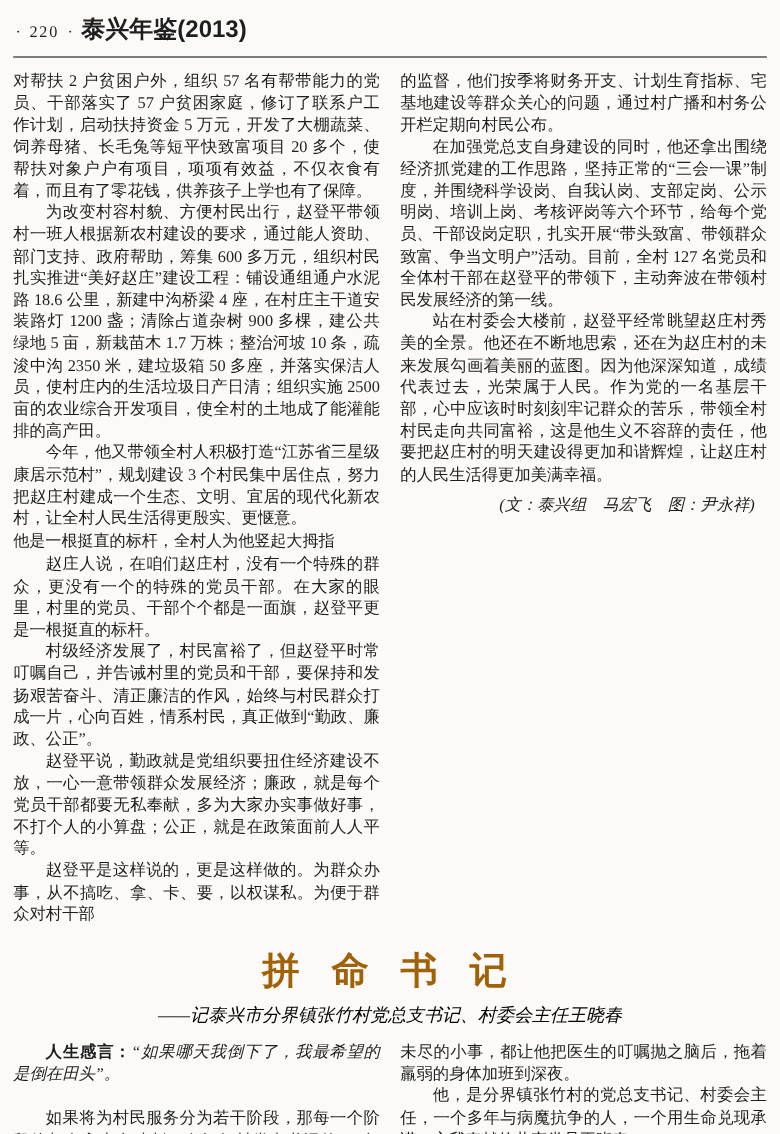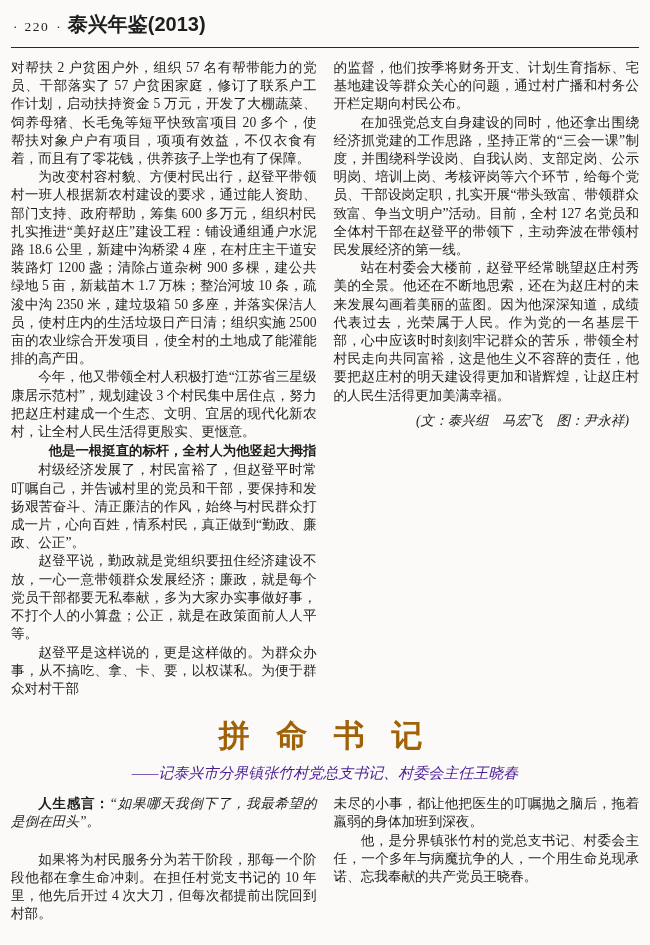--- a/index.html
+++ b/index.html
@@ -18,56 +18,57 @@
   .header .book{
     font-weight:bold;
     font-family:"Liberation Sans","DejaVu Sans",sans-serif;
     font-size:20px;
   }
   .cols{display:flex;gap:17px;margin-top:11px;}
   .col{flex:1;min-width:0;font-size:13.6px;line-height:18.2px;text-align:justify;}
   .para{margin:0;text-indent:2em;}
   .para.cont{text-indent:0;}
   .para.h{
-    text-indent:0;text-align:right;font-weight:bold;
+    text-indent:0;text-align:left;font-weight:normal;
     font-family:"Liberation Sans","DejaVu Sans",sans-serif;
     font-size:13.4px;margin:1px 0;
   }
   .para.motto{font-style:italic;margin-bottom:19px;}
   .para.motto b{font-style:normal;font-family:"Liberation Sans","DejaVu Sans",sans-serif;}
   .attribution{
     text-align:right;font-style:italic;
     margin-top:7px;padding-right:10px;font-size:13.6px;
   }
   .title-block{text-align:center;margin:17px 0 12px 0;}
   .title{
     font-size:31px;font-weight:bold;letter-spacing:9px;
     font-family:"Liberation Sans","DejaVu Sans",sans-serif;
     color:#a16207;
   }
-  .subtitle{margin-top:7px;font-style:italic;font-size:15px;color:#4c1d95;}
+  .subtitle{margin-top:7px;font-style:italic;font-size:15px;color:#000000;}
 </style>
 </head>
 <body>
 
 <div class="page">
 
   <div class="header">
     <span class="dot">·</span>
     <span class="pno">220</span>
     <span class="dot">·</span>
     <span class="book">泰兴年鉴(2013)</span>
   </div>
 
   <div class="cols">
     <div class="col">
         <div class="para cont">对帮扶 2 户贫困户外，组织 57 名有帮带能力的党员、干部落实了 57 户贫困家庭，修订了联系户工作计划，启动扶持资金 5 万元，开发了大棚蔬菜、饲养母猪、长毛兔等短平快致富项目 20 多个，使帮扶对象户户有项目，项项有效益，不仅衣食有着，而且有了零花钱，供养孩子上学也有了保障。</div>
         <div class="para p">为改变村容村貌、方便村民出行，赵登平带领村一班人根据新农村建设的要求，通过能人资助、部门支持、政府帮助，筹集 600 多万元，组织村民扎实推进“美好赵庄”建设工程：铺设通组通户水泥路 18.6 公里，新建中沟桥梁 4 座，在村庄主干道安装路灯 1200 盏；清除占道杂树 900 多棵，建公共绿地 5 亩，新栽苗木 1.7 万株；整治河坡 10 条，疏浚中沟 2350 米，建垃圾箱 50 多座，并落实保洁人员，使村庄内的生活垃圾日产日清；组织实施 2500 亩的农业综合开发项目，使全村的土地成了能灌能排的高产田。</div>
         <div class="para p">今年，他又带领全村人积极打造“江苏省三星级康居示范村”，规划建设 3 个村民集中居住点，努力把赵庄村建成一个生态、文明、宜居的现代化新农村，让全村人民生活得更殷实、更惬意。</div>
         <div class="para h">他是一根挺直的标杆，全村人为他竖起大拇指</div>
+        <div class="para p">赵庄人说，在咱们赵庄村，没有一个特殊的群众，更没有一个的特殊的党员干部。在大家的眼里，村里的党员、干部个个都是一面旗，赵登平更是一根挺直的标杆。</div>
         <div class="para p">村级经济发展了，村民富裕了，但赵登平时常叮嘱自己，并告诫村里的党员和干部，要保持和发扬艰苦奋斗、清正廉洁的作风，始终与村民群众打成一片，心向百姓，情系村民，真正做到“勤政、廉政、公正”。</div>
         <div class="para p">赵登平说，勤政就是党组织要扭住经济建设不放，一心一意带领群众发展经济；廉政，就是每个党员干部都要无私奉献，多为大家办实事做好事，不打个人的小算盘；公正，就是在政策面前人人平等。</div>
         <div class="para p">赵登平是这样说的，更是这样做的。为群众办事，从不搞吃、拿、卡、要，以权谋私。为便于群众对村干部</div>
       </div>
     <div class="col">
       <div>
           <div class="para cont">的监督，他们按季将财务开支、计划生育指标、宅基地建设等群众关心的问题，通过村广播和村务公开栏定期向村民公布。</div>
           <div class="para p">在加强党总支自身建设的同时，他还拿出围绕经济抓党建的工作思路，坚持正常的“三会一课”制度，并围绕科学设岗、自我认岗、支部定岗、公示明岗、培训上岗、考核评岗等六个环节，给每个党员、干部设岗定职，扎实开展“带头致富、带领群众致富、争当文明户”活动。目前，全村 127 名党员和全体村干部在赵登平的带领下，主动奔波在带领村民发展经济的第一线。</div>
           <div class="para p">站在村委会大楼前，赵登平经常眺望赵庄村秀美的全景。他还在不断地思索，还在为赵庄村的未来发展勾画着美丽的蓝图。因为他深深知道，成绩代表过去，光荣属于人民。作为党的一名基层干部，心中应该时时刻刻牢记群众的苦乐，带领全村村民走向共同富裕，这是他生义不容辞的责任，他要把赵庄村的明天建设得更加和谐辉煌，让赵庄村的人民生活得更加美满幸福。</div>
         </div>

